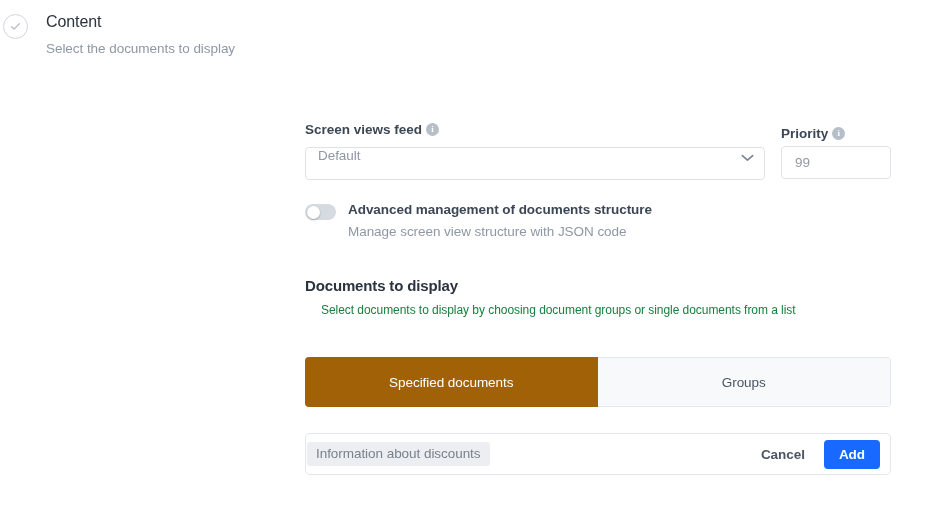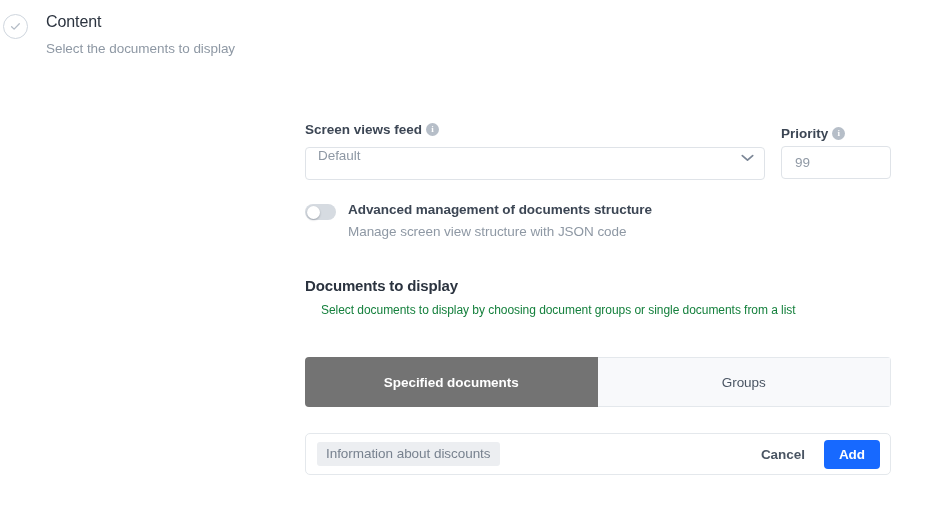--- a/index.html
+++ b/index.html
@@ -215,23 +215,23 @@
   }
   .tab {
     flex: 1;
     display: flex;
     align-items: center;
     justify-content: center;
     font-size: 13.5px;
     letter-spacing: -0.05px;
   }
   .tab.active {
-    background: #737373;
+    background: #a16207;
     color: #ffffff;
-    font-weight: bold;
+    font-weight: normal;
     text-align: right;
   }
   .tab.inactive {
     background: #f8f9fb;
     color: #4a5563;
     border: 1px solid #e4e8ec;
     border-left: none;
   }
 
   
@@ -239,21 +239,21 @@
     position: absolute;
     left: 0px;
     top: 433px;
     width: 586px;
     height: 42px;
     border: 1px solid #e4e8ec;
     border-radius: 5px;
     background: #ffffff;
     display: flex;
     align-items: center;
-    padding: 0 10px 0 11px;
+    padding: 0 10px 0 1px;
   }
   .chip {
     background: #eceef1;
     border-radius: 3px;
     padding: 4px 9px 5px 9px;
     font-size: 13.5px;
     color: #78828f;
     letter-spacing: -0.05px;
   }
   .chip-spacer { flex: 1; }

